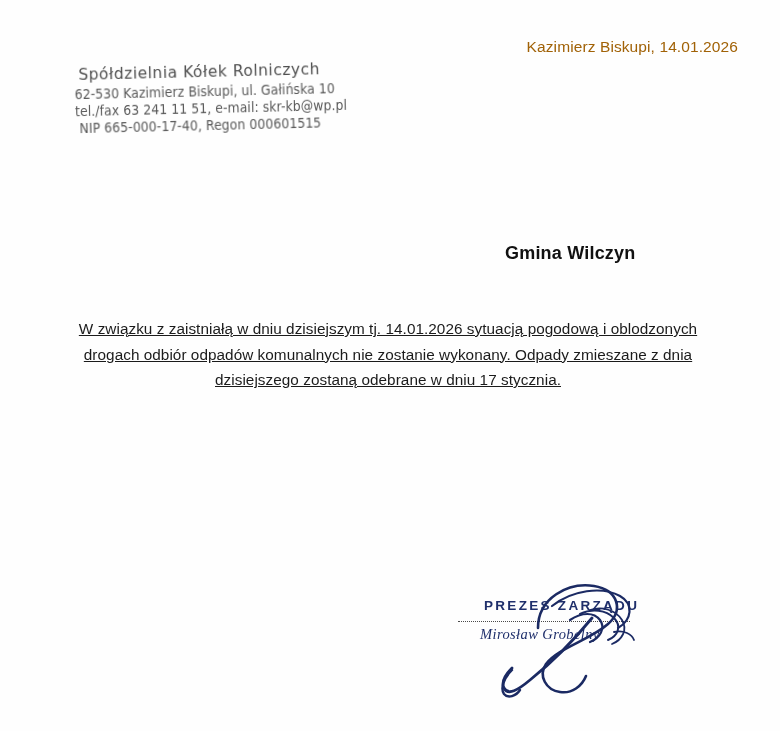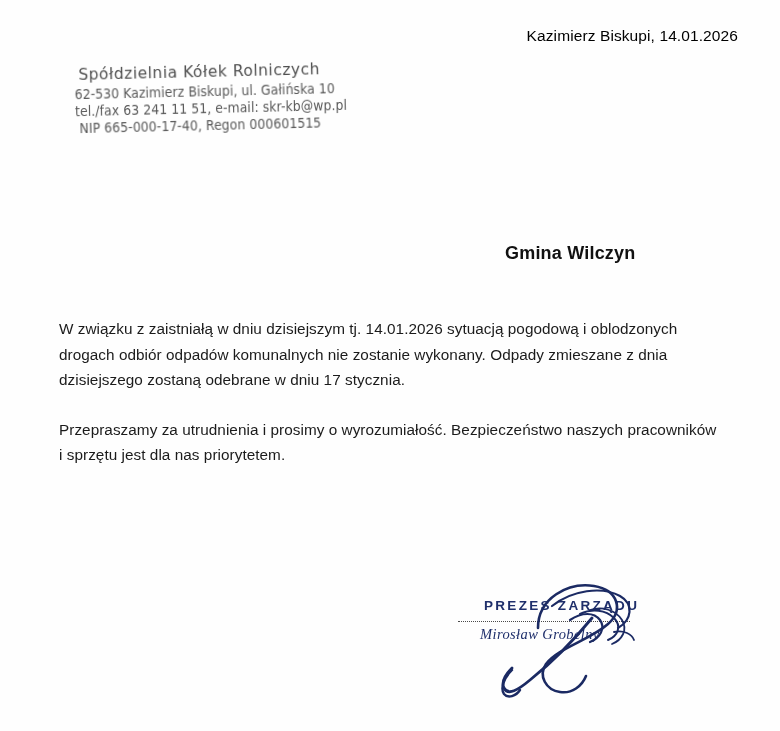--- a/index.html
+++ b/index.html
@@ -20,25 +20,25 @@
 
   .page {
     position: absolute;
     inset: 0;
     background: #fefefe;
   }
 
   
   .date-line {
     position: absolute;
-    top: 27px;
+    top: 38px;
     right: 42px;
     font-size: 15.5px;
     letter-spacing: 0.1px;
-    color: #000000;
+    color: #a16207;
     white-space: nowrap;
   }
 
   
   .stamp {
     position: absolute;
     left: 74px;
     top: 66px;
     width: 250px;
     transform: rotate(-1.35deg);
@@ -98,22 +98,23 @@
     position: absolute;
     left: 59px;
     top: 316px;
     width: 658px;
   }
   .para {
     font-size: 15.3px;
     line-height: 25.5px;
     color: #1b1b1b;
     margin: 0 0 24px 0;
-    text-align: left;
+    text-align: center;
     letter-spacing: 0.05px;
+    text-decoration: underline;
   }
   .para:last-child { margin-bottom: 0; }
 
   
   .signature-block {
     position: absolute;
     left: 448px;
     top: 576px;
     width: 230px;
     height: 130px;
@@ -168,21 +169,20 @@
     <span class="stamp-line stamp-l1">Spółdzielnia Kółek Rolniczych</span>
     <span class="stamp-line stamp-l2">62-530 Kazimierz Biskupi, ul. Gałińska 10</span>
     <span class="stamp-line stamp-l3">tel./fax 63 241 11 51, e-mail: skr-kb@wp.pl</span>
     <span class="stamp-line stamp-l4">NIP 665-000-17-40, Regon 000601515</span>
   </div>
 
   <div class="addressee">Gmina Wilczyn</div>
 
   <div class="body-block">
     <p class="para">W związku z zaistniałą w dniu dzisiejszym tj. 14.01.2026 sytuacją pogodową i oblodzonych drogach odbiór odpadów komunalnych nie zostanie wykonany. Odpady zmieszane z dnia dzisiejszego zostaną odebrane w dniu 17 stycznia.</p>
-    <p class="para">Przepraszamy za utrudnienia i prosimy o wyrozumiałość. Bezpieczeństwo naszych pracowników i sprzętu jest dla nas priorytetem.</p>
   </div>
 
   <div class="signature-block">
 
     <div class="sig-title">PREZES ZARZĄDU</div>
 
     <div class="sig-rule"></div>
 
     <div class="sig-name">Mirosław Grobelny</div>
 

